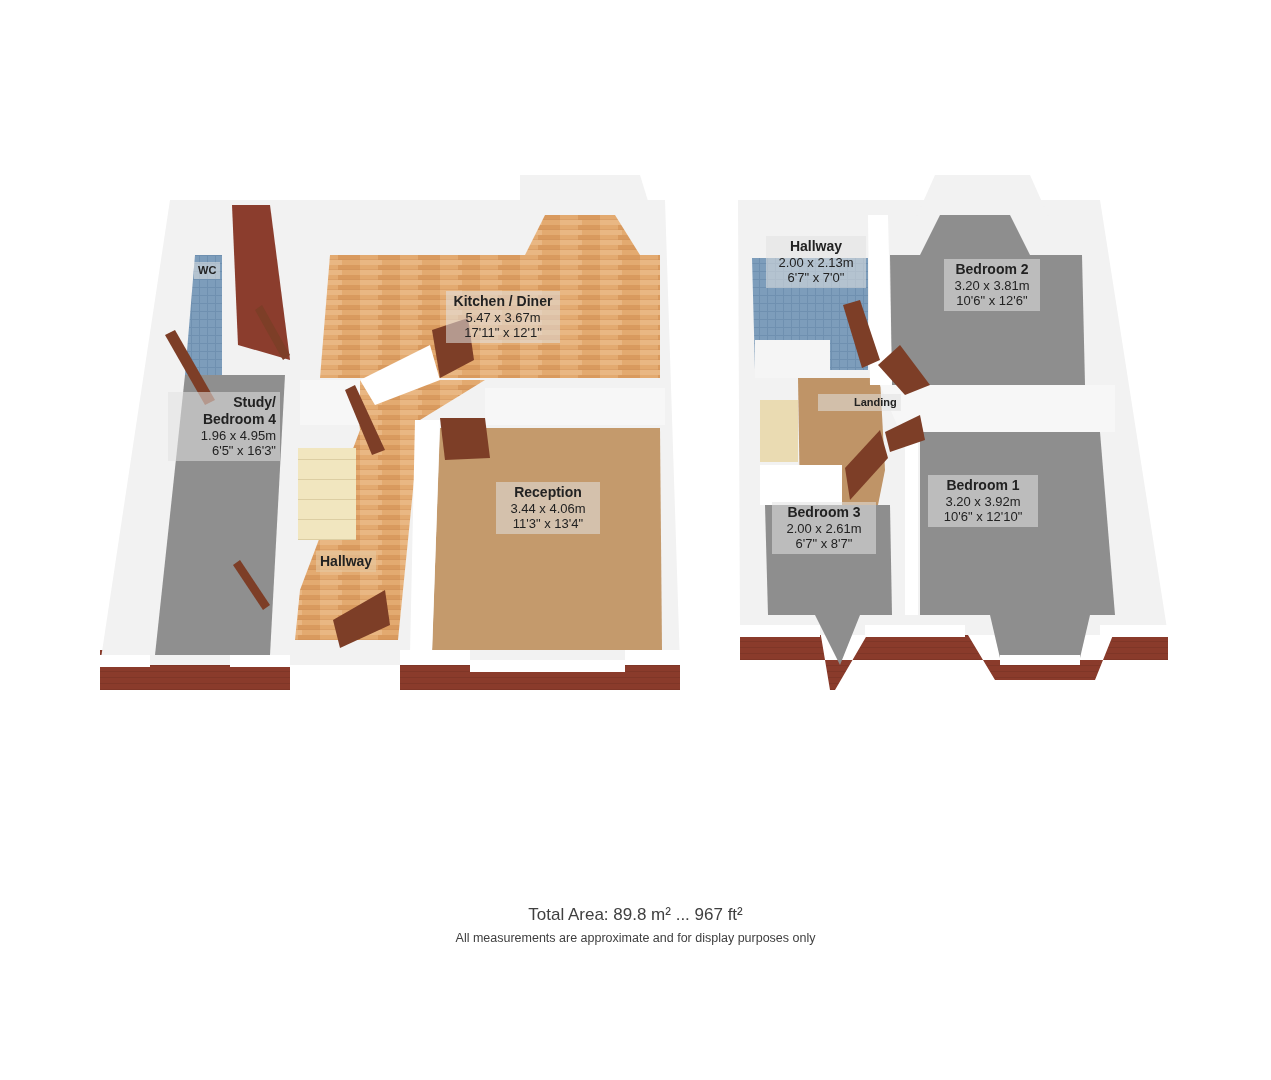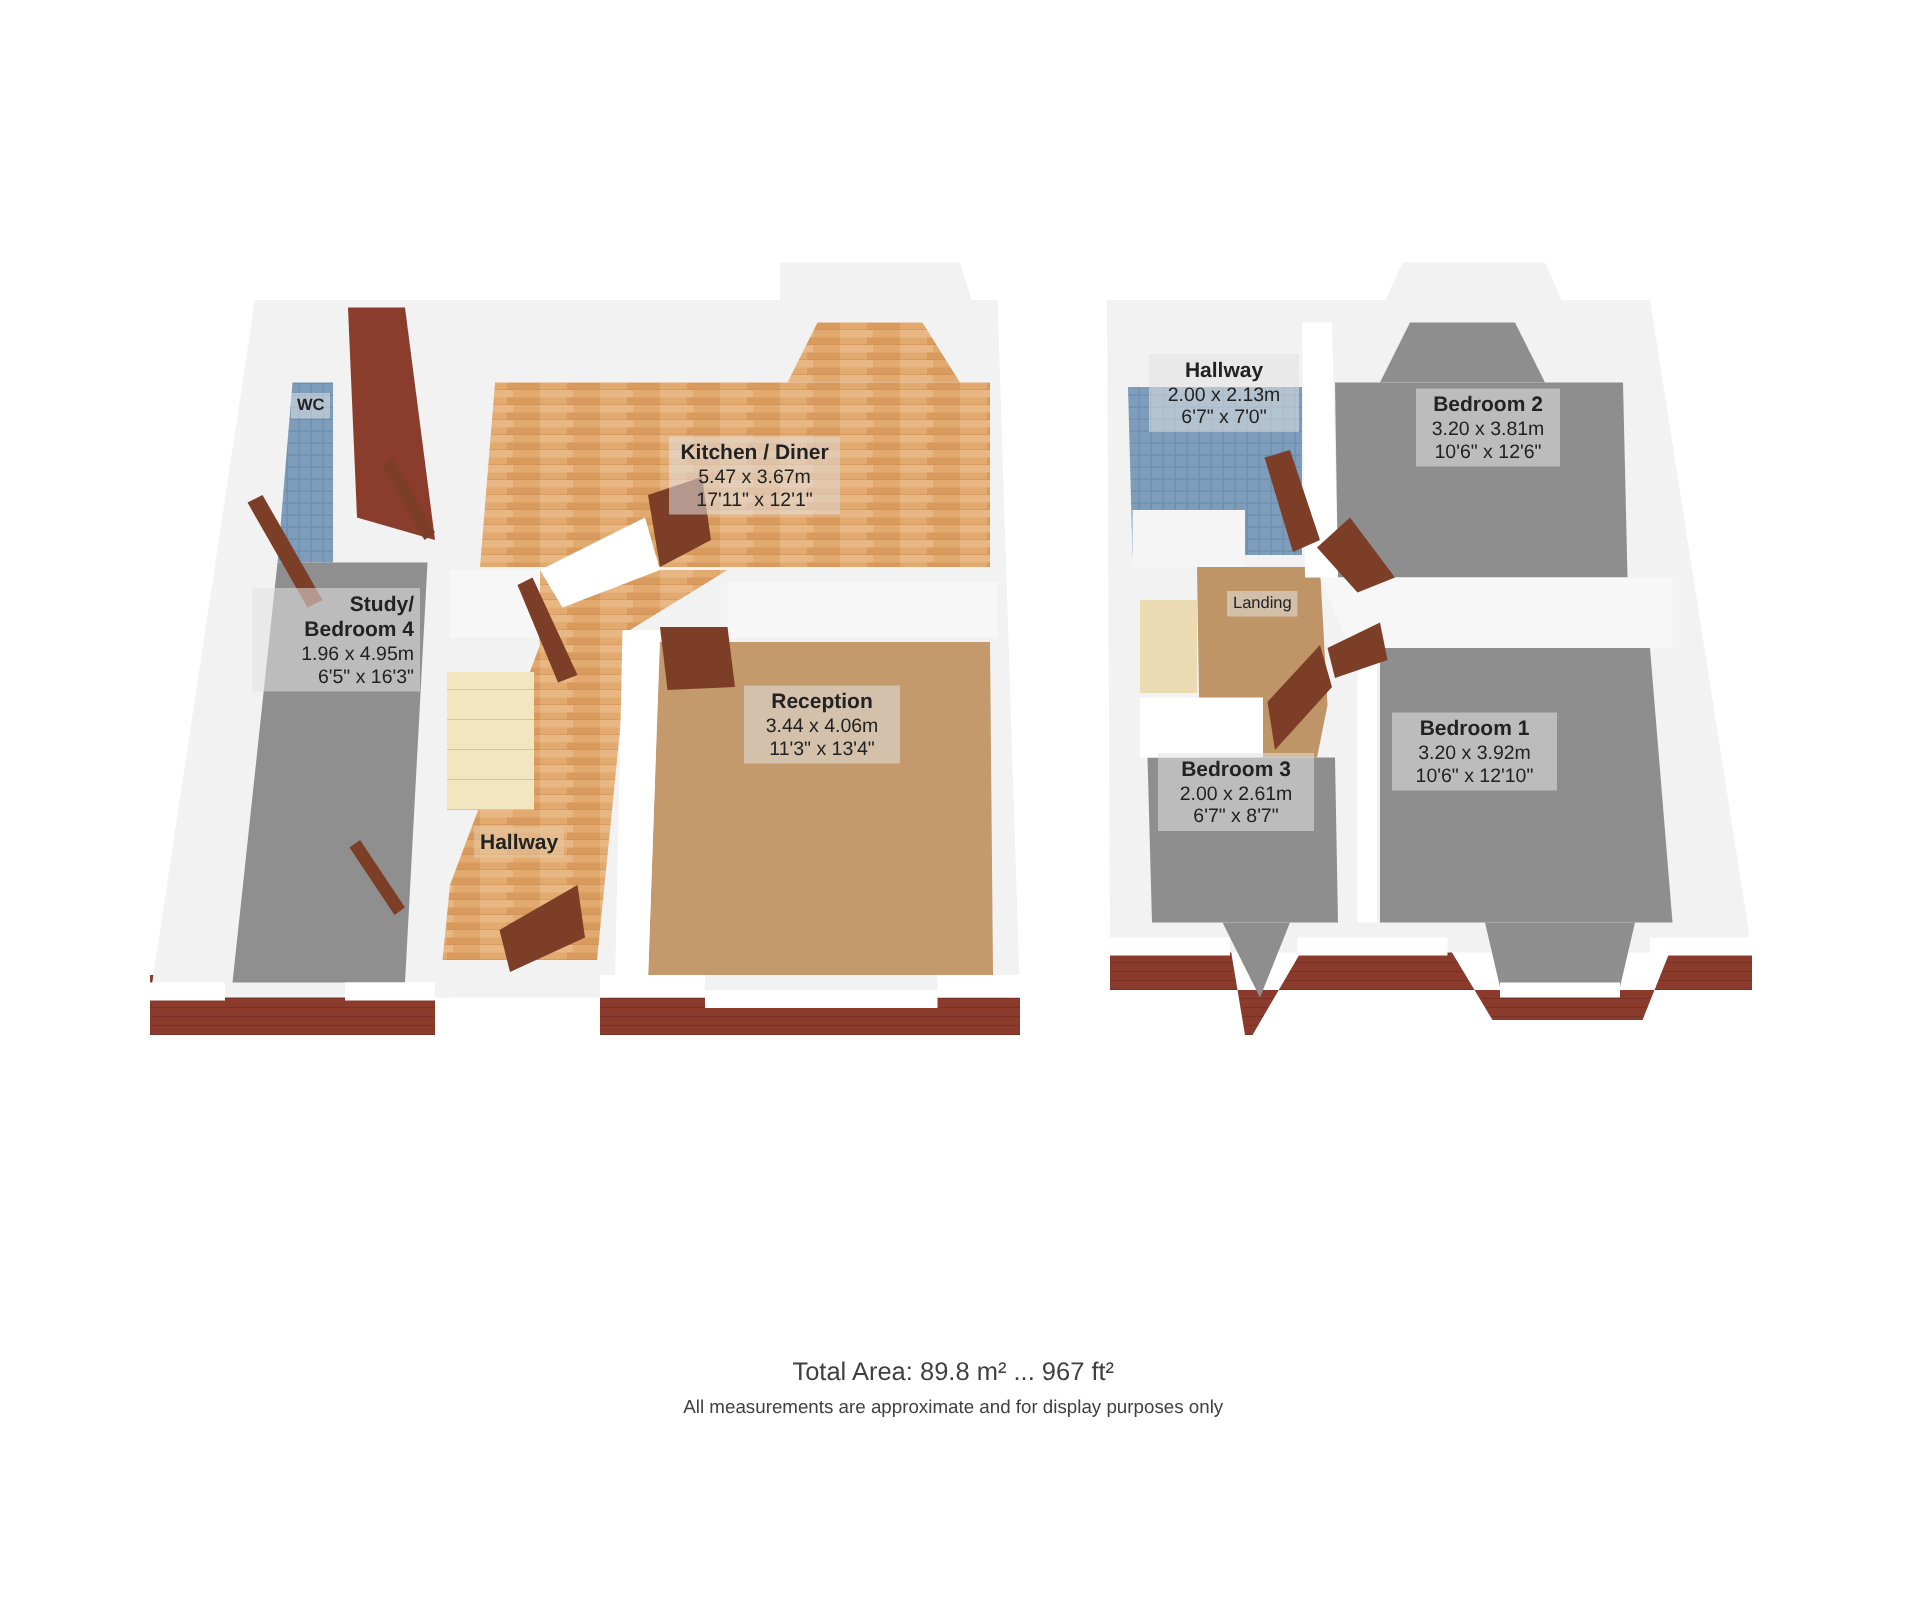--- a/index.html
+++ b/index.html
@@ -131,38 +131,38 @@
   <div class="dim">6'5" x 16'3"</div>
 </div>
 <div class="label" style="left:446px;top:247px;width:106px;margin-top:44px;">
   <div class="name">Kitchen / Diner</div>
   <div class="dim">5.47 x 3.67m</div>
   <div class="dim">17'11" x 12'1"</div>
 </div>
 <div class="label" style="left:316px;top:551px;background:rgba(230,200,160,0.6);">
   <div class="name">Hallway</div>
 </div>
-<div class="label" style="left:496px;top:457px;width:96px;">
+<div class="label" style="left:496px;top:482px;width:96px;">
   <div class="name">Reception</div>
   <div class="dim">3.44 x 4.06m</div>
   <div class="dim">11'3" x 13'4"</div>
 </div>
 
 <div class="label" style="left:766px;top:236px;width:92px;">
   <div class="name">Hallway</div>
   <div class="dim">2.00 x 2.13m</div>
   <div class="dim">6'7" x 7'0"</div>
 </div>
 <div class="label" style="left:944px;top:259px;width:88px;">
   <div class="name">Bedroom 2</div>
   <div class="dim">3.20 x 3.81m</div>
   <div class="dim">10'6" x 12'6"</div>
 </div>
 <div class="label small" style="left:818px;top:394px;">
-  <div class="name" style="font-weight:normal;">Landing</div>
+  <div class="name" style="font-weight:bold;margin-left:32px;">Landing</div>
 </div>
 <div class="label" style="left:736px;top:502px;width:96px;margin-left:36px;">
   <div class="name">Bedroom 3</div>
   <div class="dim">2.00 x 2.61m</div>
   <div class="dim">6'7" x 8'7"</div>
 </div>
 <div class="label" style="left:928px;top:475px;width:102px;">
   <div class="name">Bedroom 1</div>
   <div class="dim">3.20 x 3.92m</div>
   <div class="dim">10'6" x 12'10"</div>

